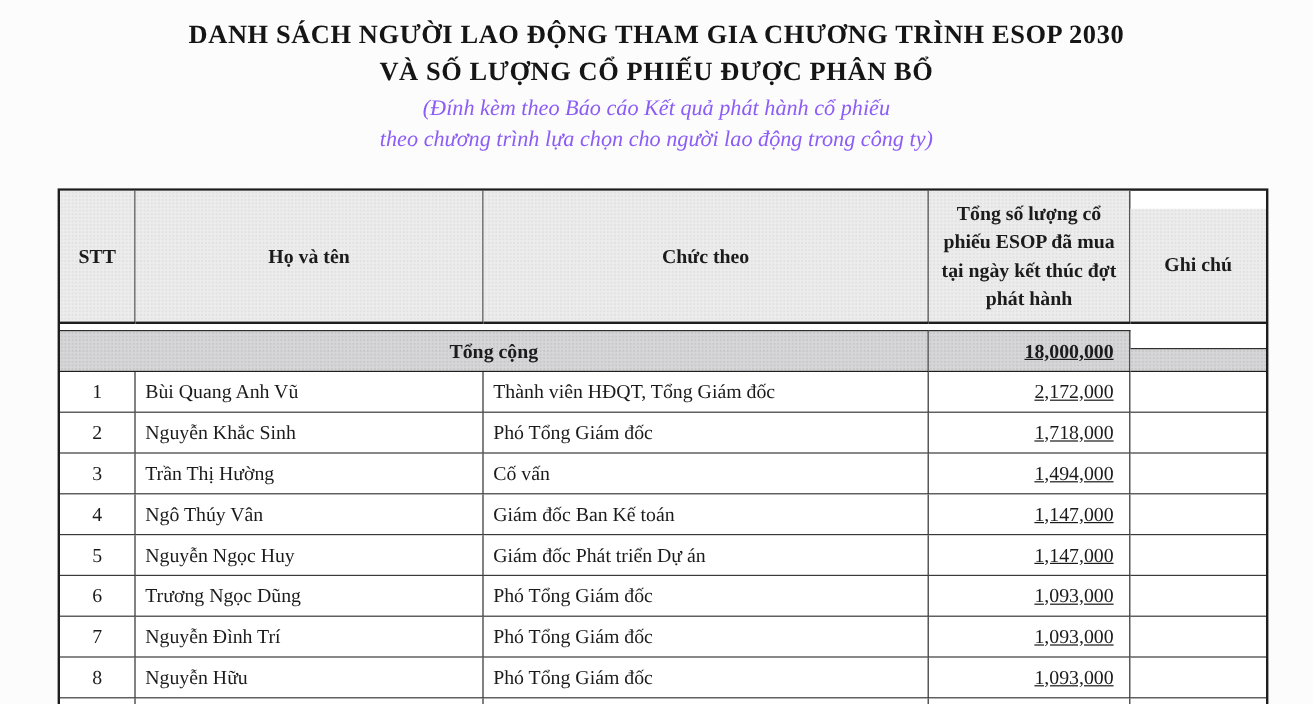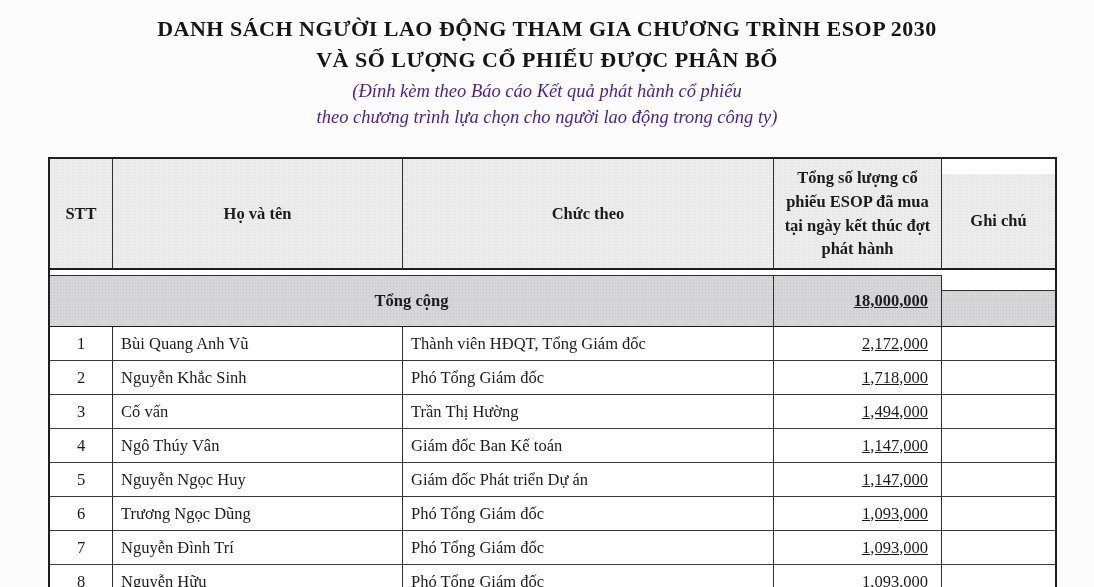--- a/index.html
+++ b/index.html
@@ -11,21 +11,21 @@
     -webkit-font-smoothing:antialiased;
   }
   .title-block{
     position:absolute;top:13px;left:0;width:1094px;text-align:center;
   }
   .title-line{
     font-weight:bold;font-size:22px;line-height:31px;letter-spacing:.5px;
     color:#151515;margin:0;
   }
   .subtitle-line{
-    font-style:italic;font-size:18.5px;line-height:26px;color:#4c1d95;margin:0;
+    font-style:italic;font-size:18.5px;line-height:26px;color:#8b5cf6;margin:0;
   }
   .subtitle-block{margin-top:3px;}
 
   
   .doc-table{
     position:absolute;left:48px;top:157px;width:1009px;
     border:2.5px solid #1e1e1e;
     box-sizing:border-box;
     background:#fff;
   }
@@ -45,21 +45,21 @@
     background-color:#ececec;
     background-image:radial-gradient(rgba(0,0,0,.05) .6px, transparent .7px);
     background-size:3px 3px;
     border-bottom:2px solid #1e1e1e;
     padding:4px 8px;
   }
   
   .gap-row{height:5px;background:#fff;}
 
   
-  .total-row{height:52px;}
+  .total-row{height:35px;}
   .total-row .td{
     background-color:#d6d6d8;
     background-image:radial-gradient(rgba(0,0,0,.07) .6px, transparent .7px);
     background-size:3px 3px;
     border-top:1.3px solid #2e2e2e;
     border-bottom:1.6px solid #1e1e1e;
     font-weight:bold;font-size:16.5px;
     display:flex;align-items:center;
   }
   .total-label{grid-column:1 / span 3;justify-content:center;}
@@ -120,22 +120,22 @@
   <div class="tr data-row">
     <div class="td cell-center">2</div>
     <div class="td cell-left">Nguyễn Khắc Sinh</div>
     <div class="td cell-left">Phó Tổng Giám đốc</div>
     <div class="td cell-right">1,718,000</div>
     <div class="td"></div>
   </div>
 
   <div class="tr data-row">
     <div class="td cell-center">3</div>
+    <div class="td cell-left">Trần Thị Hường</div>
     <div class="td cell-left">Cố vấn</div>
-    <div class="td cell-left">Trần Thị Hường</div>
     <div class="td cell-right">1,494,000</div>
     <div class="td"></div>
   </div>
 
   <div class="tr data-row">
     <div class="td cell-center">4</div>
     <div class="td cell-left">Ngô Thúy Vân</div>
     <div class="td cell-left">Giám đốc Ban Kế toán</div>
     <div class="td cell-right">1,147,000</div>
     <div class="td"></div>

